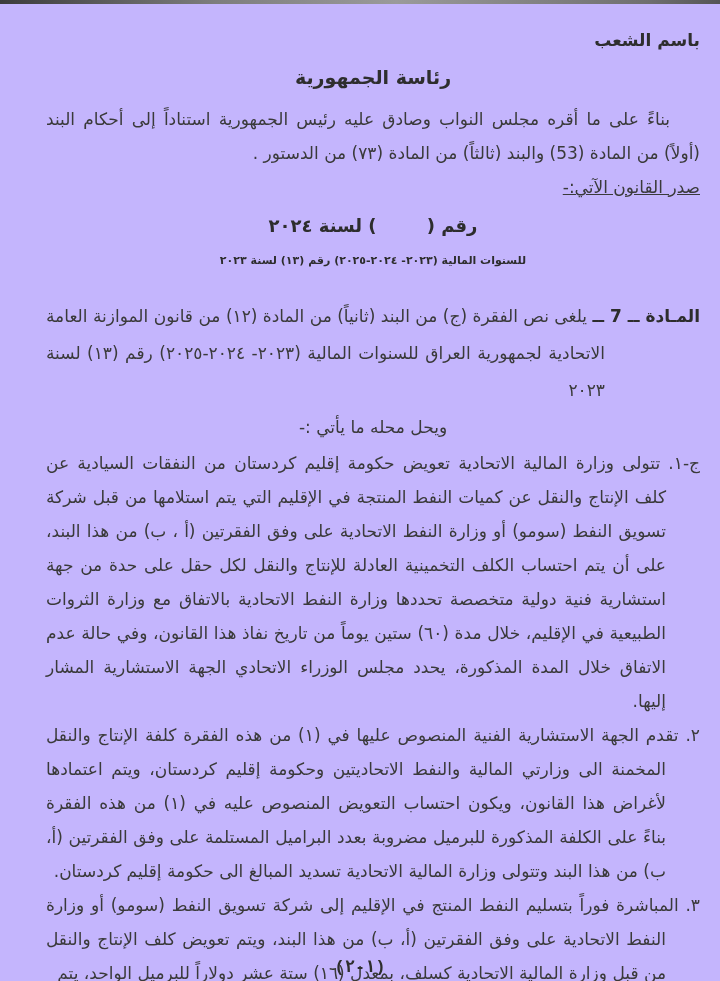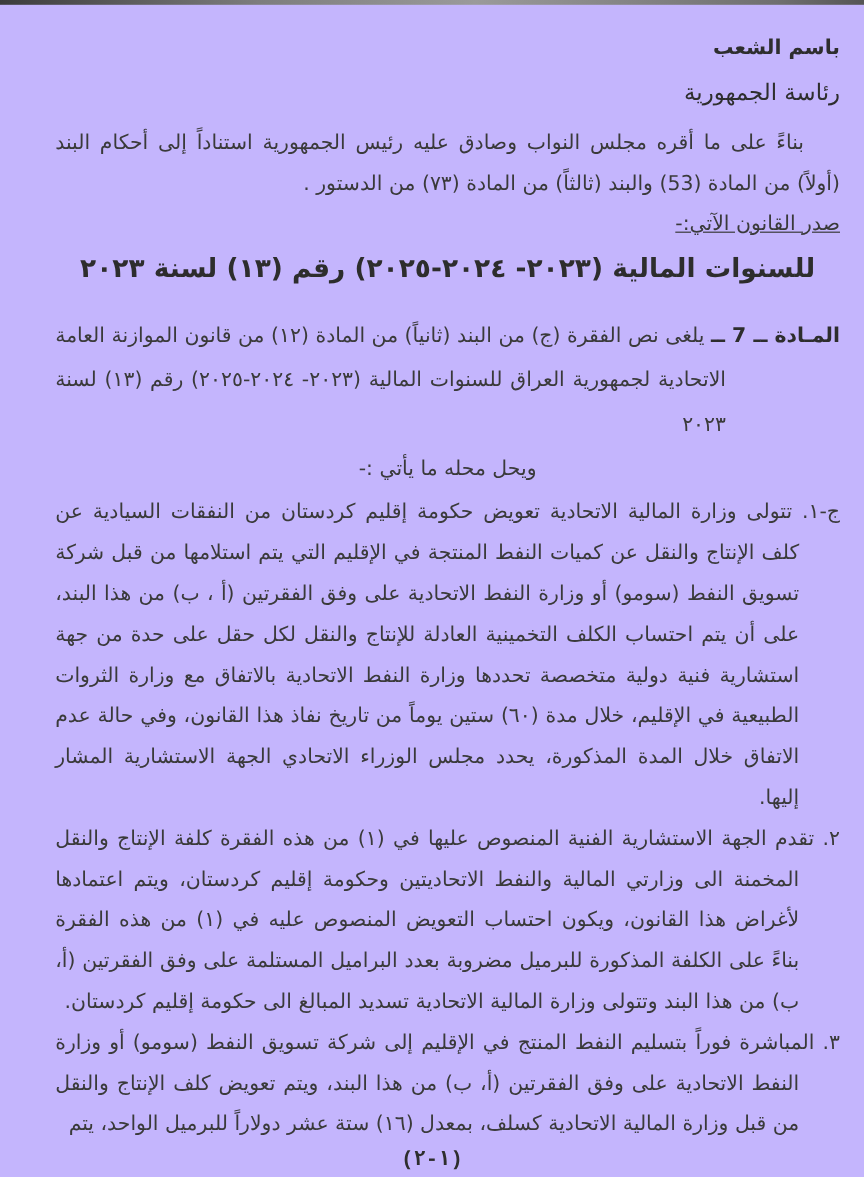--- a/index.html
+++ b/index.html
@@ -28,22 +28,22 @@
   .line-people {
     font-size: 17px;
     font-weight: bold;
     text-align: right;
     line-height: 24px;
     margin-top: 2px;
     color: #2e2e2e;
   }
   .line-presidency {
     font-size: 19px;
-    font-weight: normal;
-    text-align: right;
+    font-weight: bold;
+    text-align: center;
     line-height: 26px;
     margin-top: 12px;
     color: #2e2e2e;
   }
   .preamble {
     margin-top: 12px;
     font-size: 17px;
     line-height: 34px;
     text-align: justify;
     text-indent: 30px;
@@ -63,21 +63,21 @@
   .title-number {
     font-size: 18px;
     line-height: 36px;
     white-space: pre;
   }
   .title-name {
     font-size: 17.5px;
     line-height: 34px;
   }
   .title-years {
-    font-size: 22px;
+    font-size: 11px;
     line-height: 34px;
   }
   .article-intro {
     margin-top: 20px;
     font-size: 17px;
     line-height: 37px;
     text-align: justify;
     padding-right: 95px;
     text-indent: -95px;
   }
@@ -119,20 +119,21 @@
 
     <div class="line-people">باسم الشعب</div>
 
     <div class="line-presidency">رئاسة الجمهورية</div>
 
     <p class="preamble">بناءً على ما أقره مجلس النواب وصادق عليه رئيس الجمهورية استناداً إلى أحكام البند (أولاً) من المادة (53) والبند (ثالثاً) من المادة (٧٣) من الدستور .</p>
 
     <p class="issued">صدر القانون الآتي:-</p>
 
     <div class="title-block">
+      <div class="title-number">رقم (        ) لسنة ٢٠٢٤</div>
       <div class="title-years">للسنوات المالية (٢٠٢٣- ٢٠٢٤-٢٠٢٥) رقم (١٣) لسنة ٢٠٢٣</div>
     </div>
 
     <p class="article-intro"><span class="article-label">المـادة ــ 7 ــ</span> <span>يلغى نص الفقرة (ج) من البند (ثانياً) من المادة (١٢) من قانون الموازنة العامة الاتحادية لجمهورية العراق للسنوات المالية (٢٠٢٣- ٢٠٢٤-٢٠٢٥) رقم (١٣) لسنة ٢٠٢٣</span></p>
 
     <p class="replacement">ويحل محله ما يأتي :-</p>
 
     <p class="clause"><span class="clause-label">ج-١.</span> <span>تتولى وزارة المالية الاتحادية تعويض حكومة إقليم كردستان من النفقات السيادية عن كلف الإنتاج والنقل عن كميات النفط المنتجة في الإقليم التي يتم استلامها من قبل شركة تسويق النفط (سومو) أو وزارة النفط الاتحادية على وفق الفقرتين (أ ، ب) من هذا البند، على أن يتم احتساب الكلف التخمينية العادلة للإنتاج والنقل لكل حقل على حدة من جهة استشارية فنية دولية متخصصة تحددها وزارة النفط الاتحادية بالاتفاق مع وزارة الثروات الطبيعية في الإقليم، خلال مدة (٦٠) ستين يوماً من تاريخ نفاذ هذا القانون، وفي حالة عدم الاتفاق خلال المدة المذكورة، يحدد مجلس الوزراء الاتحادي الجهة الاستشارية المشار إليها.</span></p>
 
     <p class="clause"><span class="clause-label">٢.</span> <span>تقدم الجهة الاستشارية الفنية المنصوص عليها في (١) من هذه الفقرة كلفة الإنتاج والنقل المخمنة الى وزارتي المالية والنفط الاتحاديتين وحكومة إقليم كردستان، ويتم اعتمادها لأغراض هذا القانون، ويكون احتساب التعويض المنصوص عليه في (١) من هذه الفقرة بناءً على الكلفة المذكورة للبرميل مضروبة بعدد البراميل المستلمة على وفق الفقرتين (أ، ب) من هذا البند وتتولى وزارة المالية الاتحادية تسديد المبالغ الى حكومة إقليم كردستان.</span></p>

